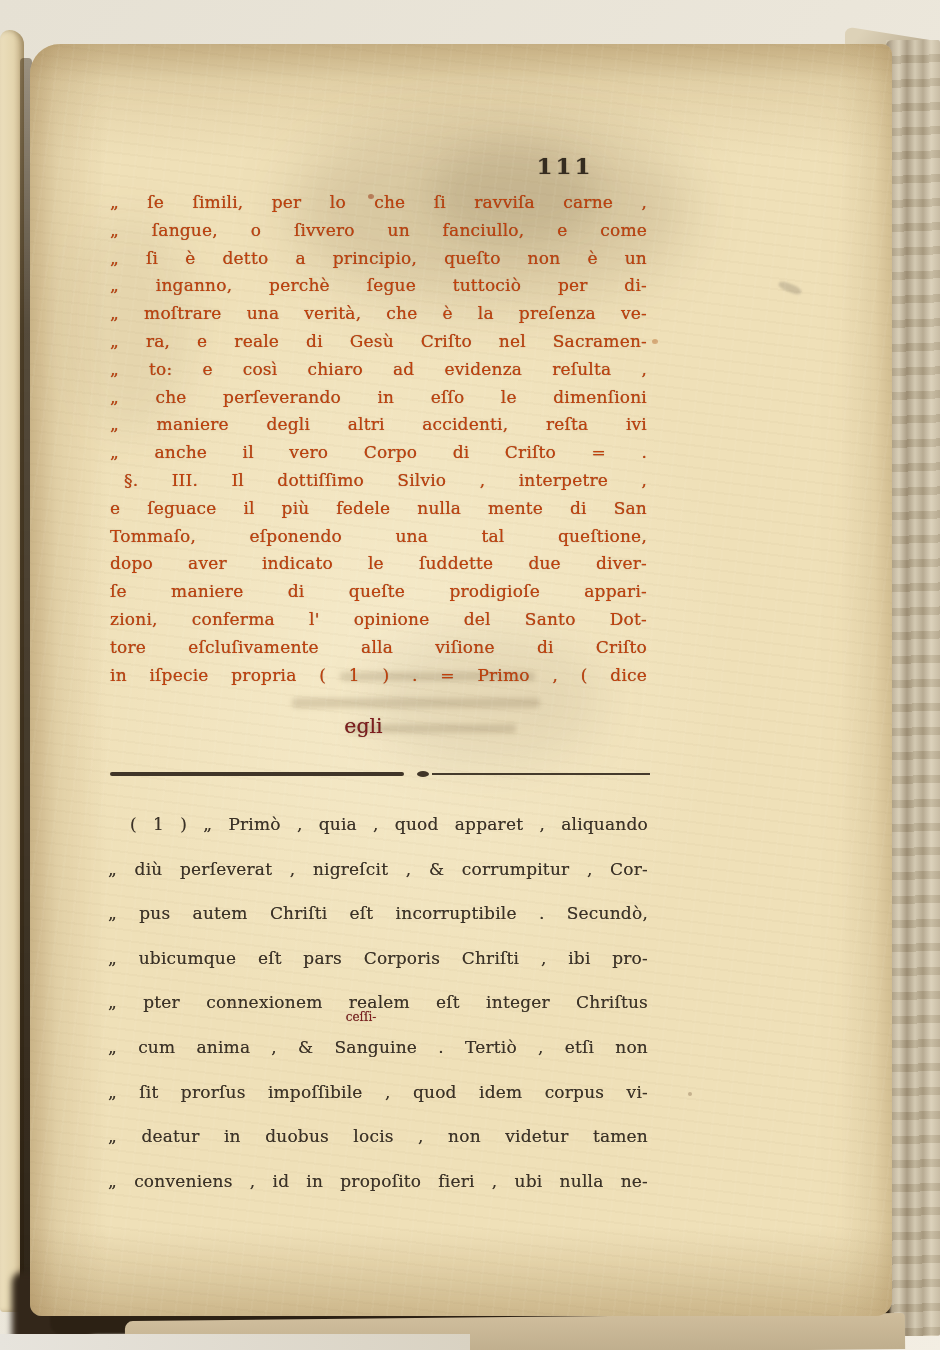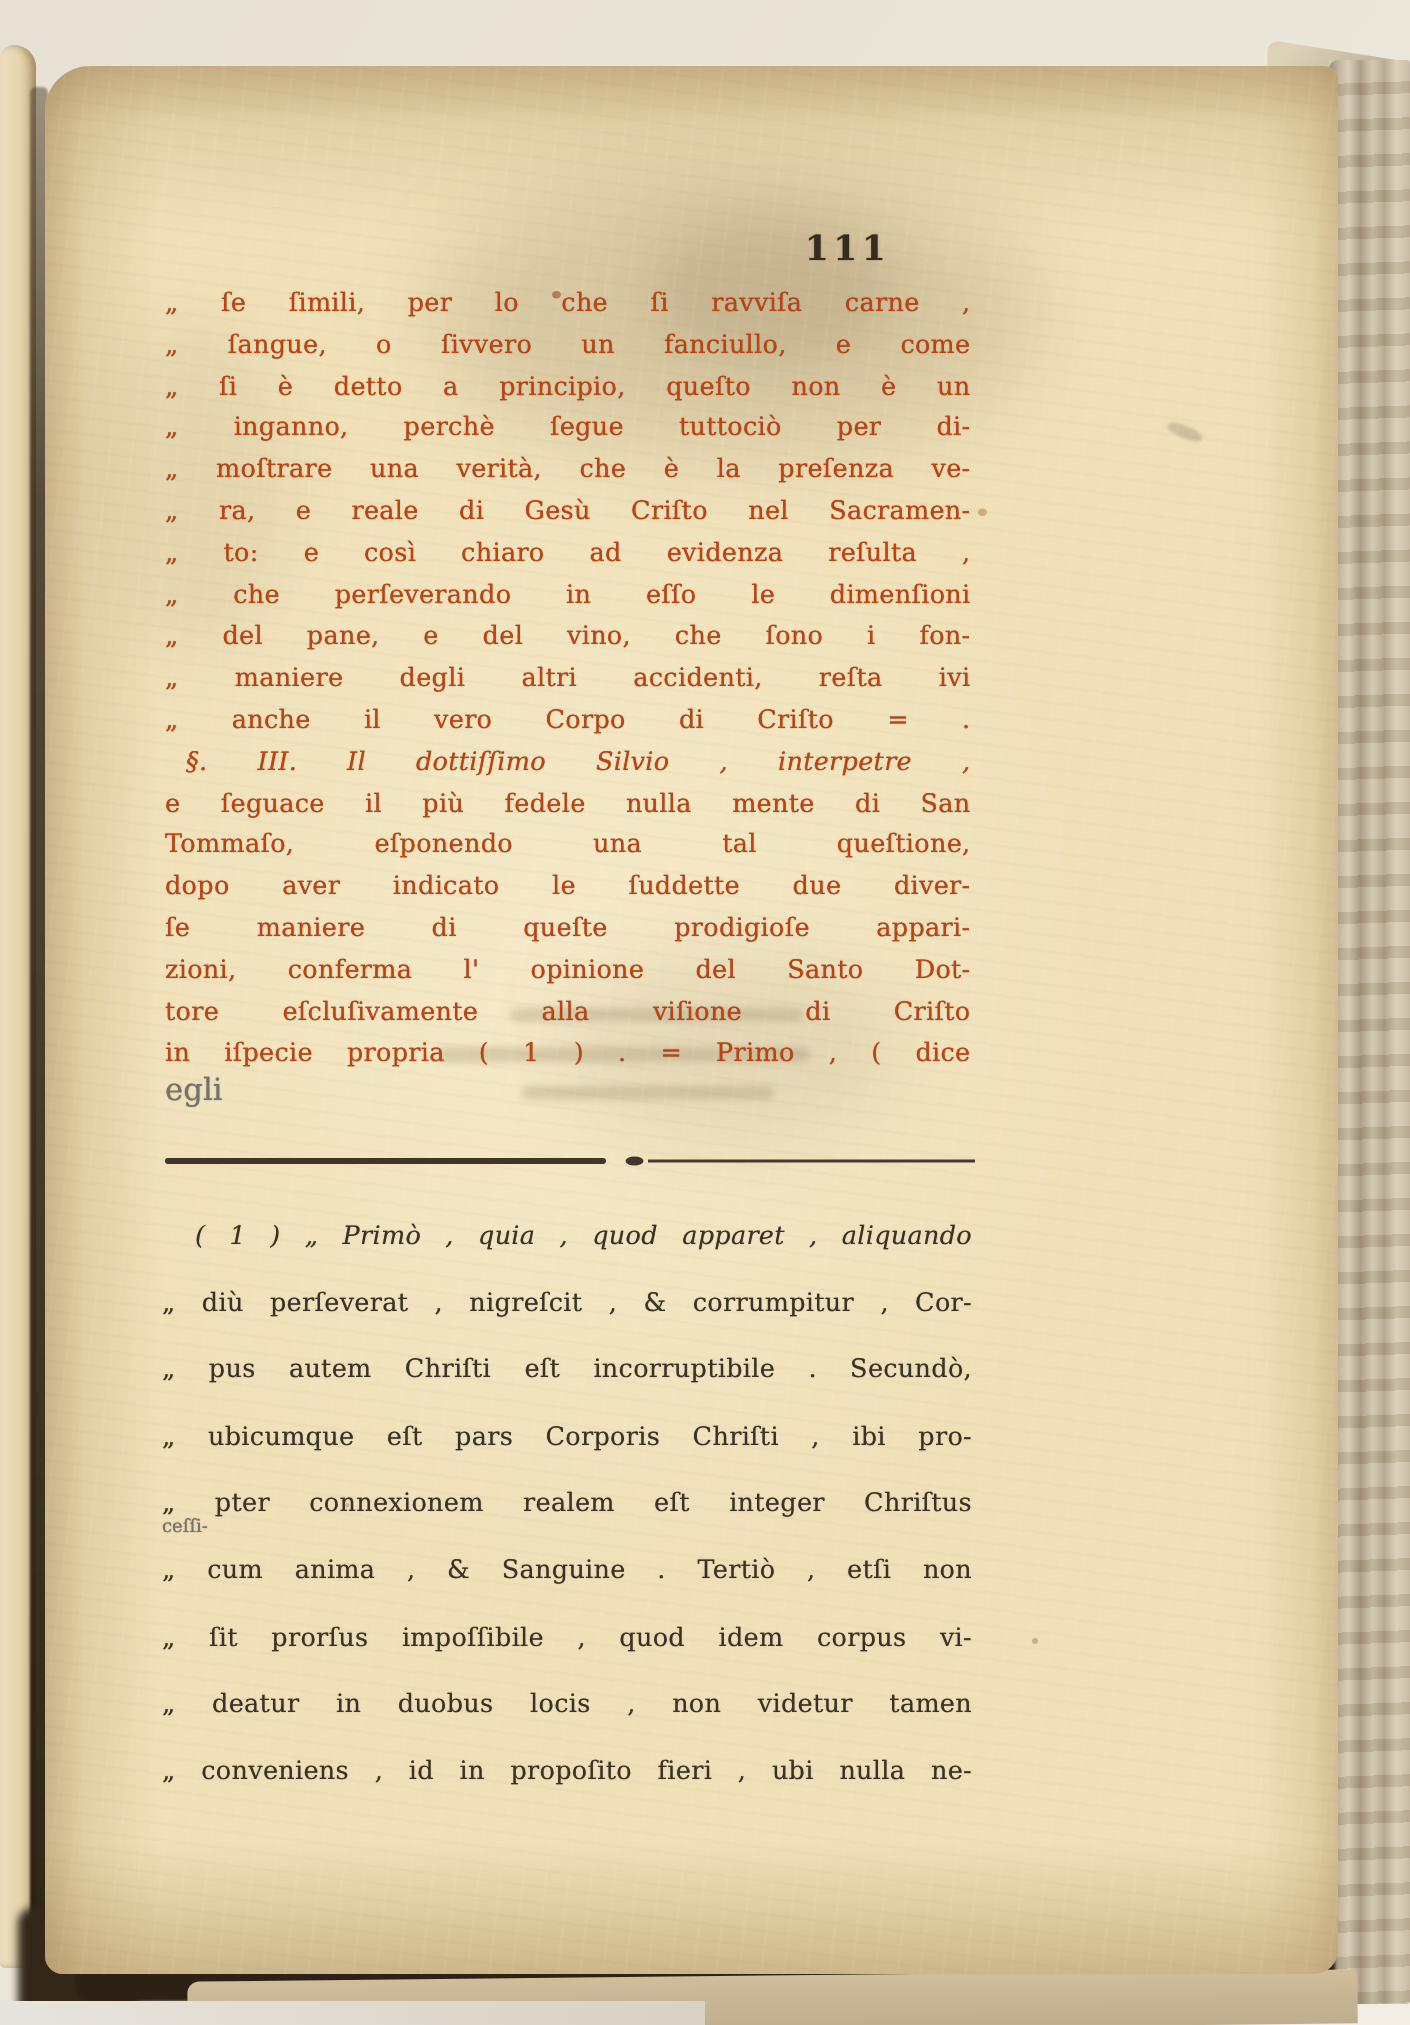--- a/index.html
+++ b/index.html
@@ -81,24 +81,24 @@
 
   .page-number{position:absolute;left:470px;top:108px;width:130px;z-index:3;
     text-align:center;font-size:23px;font-weight:bold;letter-spacing:3px;
     color:#352c20;text-shadow:0 0 1px rgba(53,44,32,.6);}
 
   .main-text{position:absolute;left:80px;top:145px;width:537px;z-index:3;}
   .main-text .line{
     font-size:17px;line-height:27.8px;letter-spacing:.2px;
     color:#c2410c;text-shadow:0 0 .7px rgba(58,49,38,.65);
     text-align:justify;text-align-last:justify;white-space:normal;}
-  .line.indent{text-indent:14px;font-style:italic;}
+  .line.indent{text-indent:14px;}
 
-  .catchword{position:absolute;z-index:3;color:#737373;
-    text-shadow:0 0 .7px rgba(58,49,38,.65);text-align:left;box-sizing:border-box;}
+  .catchword{position:absolute;z-index:3;color:#7f1d1d;
+    text-shadow:0 0 .7px rgba(58,49,38,.65);text-align:center;box-sizing:border-box;}
   .cw-main{left:80px;top:670px;width:537px;padding-right:30px;font-size:20.5px;}
   .cw-fn{left:78px;top:966px;width:540px;padding-right:34px;font-size:12px;}
 
   .fn-rule{position:absolute;left:80px;top:727px;width:540px;z-index:3;
     display:flex;align-items:center;}
   .fn-rule .seg-left{width:294px;height:4px;background:#403528;border-radius:2px;}
   .fn-rule .rule-gap{width:13px;}
   .fn-rule .diamond{width:12px;height:6px;background:#403528;border-radius:50%;margin-right:3px;}
   .fn-rule .seg-right{flex:1;height:2.5px;background:#453a2c;}
 
@@ -147,21 +147,20 @@
     <div class="main-text">
 
     <div class="line">„ ſe ſimili, per lo che ſi ravviſa carne ,</div>
         <div class="line">„ ſangue, o ſivvero un fanciullo, e come</div>
         <div class="line">„ ſi è detto a principio, queſto non è un</div>
         <div class="line">„ inganno, perchè ſegue tuttociò per di-</div>
         <div class="line">„ moſtrare una verità, che è la preſenza ve-</div>
         <div class="line">„ ra, e reale di Gesù Criſto nel Sacramen-</div>
         <div class="line">„ to: e così chiaro ad evidenza reſulta ,</div>
         <div class="line">„ che perſeverando in eſſo le dimenſioni</div>
-        <div class="line">„ del pane, e del vino, che ſono i fon-</div>
         <div class="line">„ maniere degli altri accidenti, reſta ivi</div>
         <div class="line">„ anche il vero Corpo di Criſto = .</div>
         <div class="line indent">§. III. Il dottiſſimo Silvio , interpetre ,</div>
         <div class="line">e ſeguace il più fedele nulla mente di San</div>
         <div class="line">Tommaſo, eſponendo una tal queſtione,</div>
         <div class="line">dopo aver indicato le ſuddette due diver-</div>
         <div class="line">ſe maniere di queſte prodigioſe appari-</div>
         <div class="line">zioni, conferma l' opinione del Santo Dot-</div>
         <div class="line">tore eſcluſivamente alla viſione di Criſto</div>
         <div class="line">in iſpecie propria ( 1 ) . = Primo , ( dice</div>

